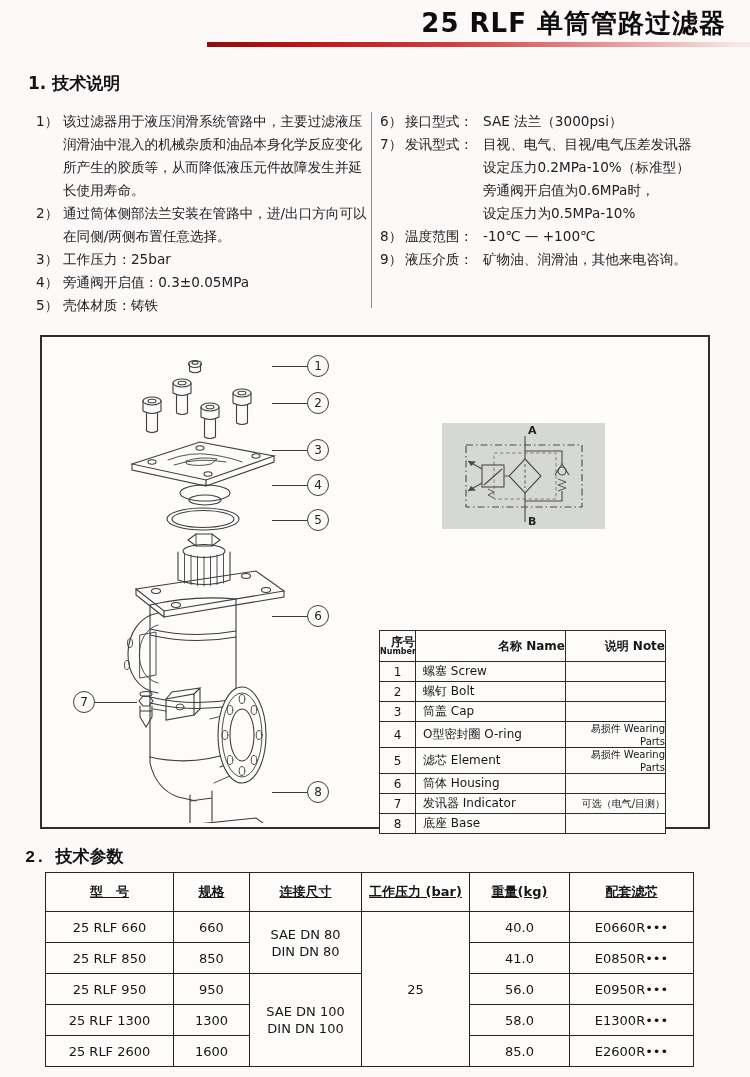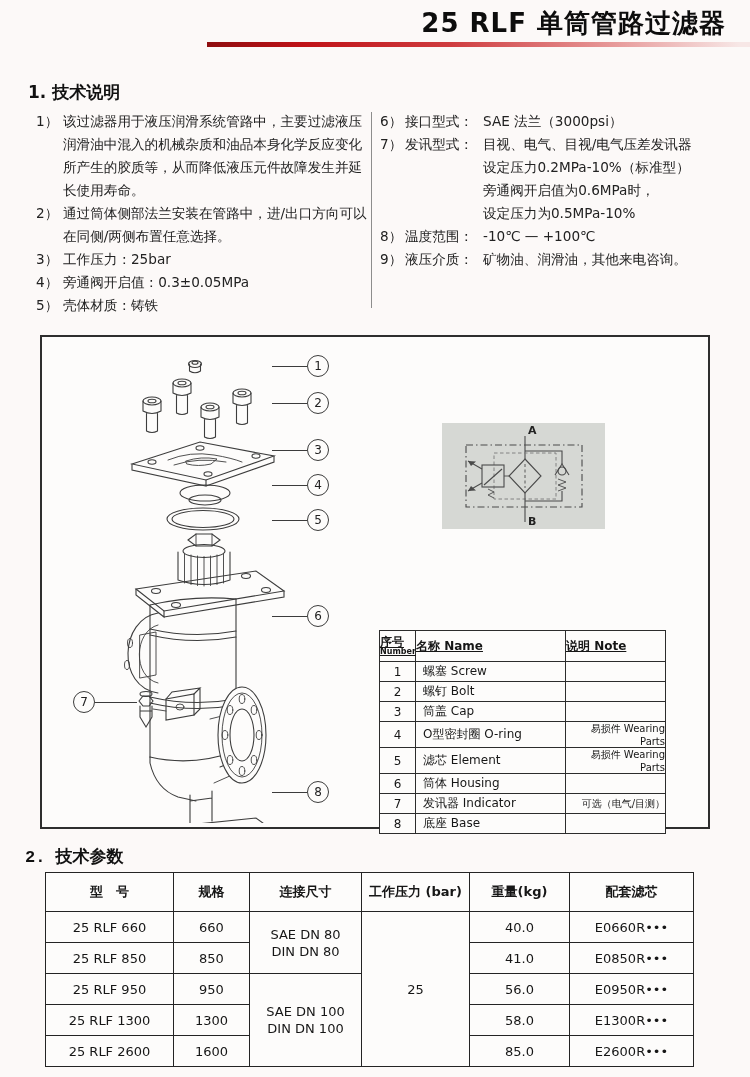--- a/index.html
+++ b/index.html
@@ -13,21 +13,21 @@
   .page-title{
     top:6px;right:24px;font-size:26px;font-weight:bold;color:#0d0d0d;
     letter-spacing:1px;white-space:nowrap;
   }
   .red-line{
     top:42px;left:207px;width:543px;height:5px;
     background:linear-gradient(to right,#8e0e10,#c01318 18%,#cf3d40 45%,#e79a9a 75%,#f7e7e6 98%);
   }
   
   .s-heading{font-size:17px;font-weight:bold;color:#111;}
-  .s1-heading{left:28px;top:81px;text-align:center;}
+  .s1-heading{left:28px;top:72px;text-align:center;}
   .spec-col{font-size:13.6px;line-height:23px;color:#222;}
   .spec-left{left:36px;top:110px;width:332px;}
   .spec-item{display:flex;}
   .spec-num{flex:0 0 27px;}
   .spec-text{flex:1;}
   .col-divider{left:371px;top:112px;width:1px;height:196px;background:#8d8d8d;}
   .spec-right{left:380px;top:110px;width:366px;}
   .rspec-item{display:flex;align-items:flex-start;}
   .rspec-num{flex:0 0 25px;}
   .rspec-label{flex:0 0 78px;font-family:Liberation Serif, serif;}
@@ -51,35 +51,35 @@
   .port-label{position:absolute;font-size:11px;font-weight:bold;color:#222;}
   .port-a{left:86px;top:1px;}
   .port-b{left:86px;top:92px;}
   
   .parts-table{
     position:absolute;left:337px;top:293px;width:286px;
     border-collapse:collapse;table-layout:fixed;background:#fdfcfb;
     font-size:12px;color:#161616;
   }
   .parts-table th,.parts-table td{border:1.3px solid #2c2c2c;padding:0;}
-  .parts-table th{height:30px;font-weight:bold;text-align:left;line-height:1.05;text-decoration:underline;}
+  .parts-table th{height:30px;font-weight:bold;text-align:right;line-height:1.05;}
   .parts-table td{height:19px;}
   .parts-table .c-num{text-align:center;}
   .parts-table .c-name{text-align:left;padding-left:7px;}
   .parts-table .c-note{text-align:right;font-size:10px;}
   .th-sub{display:block;font-size:8px;font-weight:bold;}
   
   .s2-heading{left:25px;top:845px;font-family:Liberation Mono, monospace;}
   .params-table{
     position:absolute;left:45px;top:872px;width:648px;
     border-collapse:collapse;table-layout:fixed;background:#fdfcfb;
     font-size:13px;color:#161616;text-align:center;
   }
   .params-table th,.params-table td{border:1.6px solid #242424;padding:0;}
-  .params-table th{height:38px;font-weight:bold;}
+  .params-table th{height:38px;font-weight:bold;text-decoration:underline;}
   .params-table td{height:30px;}
   .conn-line{line-height:17px;}
   svg{display:block;}
 </style>
 </head>
 <body>
 
 <div class="abs page-title">25 RLF 单筒管路过滤器</div>
 <div class="abs red-line"></div>
 

